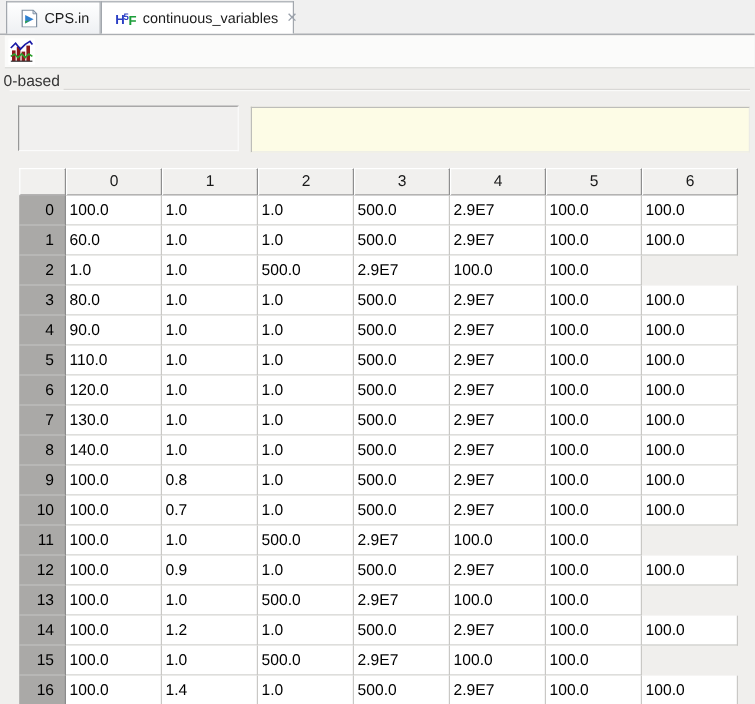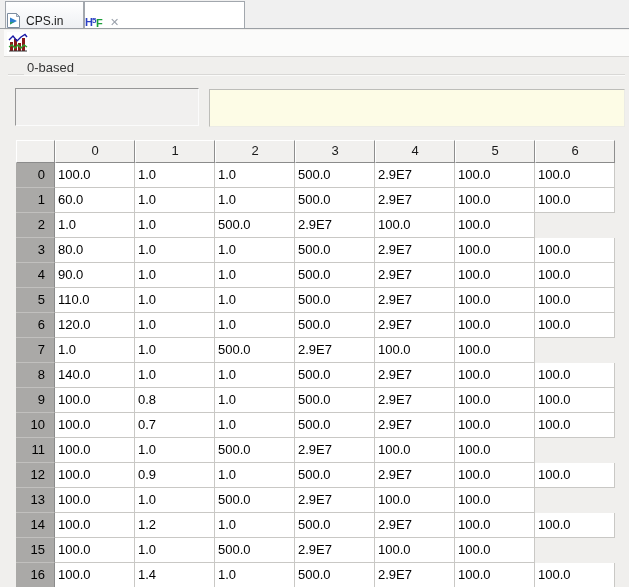--- a/index.html
+++ b/index.html
@@ -4,41 +4,41 @@
 <style>
   * { margin:0; padding:0; box-sizing:border-box; }
   html,body { width:629px; height:587px; overflow:hidden; }
   body { font-family:"Liberation Sans","DejaVu Sans",sans-serif; background:#f0efed; position:relative; }
 
   .window { position:absolute; inset:0; width:629px; height:587px; background:#f0efed; }
 
   
   .tabbar { position:absolute; left:0; top:0; width:629px; height:29px;
             background:#f0f0f0; border-bottom:1px solid #9b9fa4; }
-  .tab { position:absolute; top:1px; height:27px; display:flex; align-items:flex-end; gap:5px;
-         padding:0 0; background:linear-gradient(#ffffff,#eef0f3);
+  .tab { position:absolute; top:1px; height:27px; display:flex; align-items:center; gap:5px;
+         padding:0 11px; background:linear-gradient(#ffffff,#eef0f3);
          border:1px solid #a2a7ad; border-bottom:none; cursor:default; }
   .tab.active { background:#ffffff; }
   .tab-cps { left:5px; width:79px; }
   .tab-cv  { left:84px; width:161px; }
   .tab-label { font-size:12px; color:#1b1b1b; white-space:nowrap; }
   .close-x { font-size:11px; font-weight:bold; color:#9aa1ab; line-height:11px; margin-left:2px; }
 
   .icon-svg { display:block; }
 
   
   .toolbar { position:absolute; left:4px; top:30px; width:625px; height:27px;
              background:#fbfbfa; border-bottom:1px solid #d8d7d5; }
   .chart-btn { position:absolute; left:3px; top:2px; width:22px; height:22px;
                background:#fff; border:none; padding:1px; cursor:pointer; }
 
   
   .group-line { position:absolute; left:8px; top:74px; width:617px; height:1px;
                 background:#d9d8d6; box-shadow:0 1px 0 #fafaf9; }
-  .group-label { position:absolute; left:24px; top:60px; font-size:13px; color:#363636;
+  .group-label { position:absolute; left:0; top:60px; font-size:13px; color:#363636;
                  background:#f0efed; padding:0 3px; }
 
   
   .field-gray { position:absolute; left:15px; top:88px; width:184px; height:38px;
                 background:#f1f0ef;
                 border-top:1px solid #979797; border-left:1px solid #979797;
                 border-bottom:1px solid #fbfbfb; border-right:1px solid #fbfbfb;
                 font-size:13px; color:#000; padding:2px 4px; }
   .field-yellow { position:absolute; left:209px; top:89px; width:416px; height:38px;
                   background:#fdfce6;
@@ -84,20 +84,21 @@
     </div>
 
     <div class="tab tab-cv active">
       <span>
         <svg class="icon-svg" width="18" height="13" viewBox="0 0 18 13">
           <text x="0" y="11" font-family="Liberation Sans, sans-serif" font-size="11" font-weight="bold" fill="#2b3fc4">H</text>
           <text x="7" y="8" font-family="Liberation Sans, sans-serif" font-size="8" font-weight="bold" fill="#2b3fc4">5</text>
           <text x="11" y="12" font-family="Liberation Sans, sans-serif" font-size="11" font-weight="bold" fill="#1c9e3a">F</text>
         </svg>
       </span>
+      <span class="tab-label">continuous_variables</span>
       <span class="close-x">✕</span>
     </div>
   </div>
 
   <div class="toolbar">
     <button class="chart-btn" title="">
       <span>
         <svg class="icon-svg" width="20" height="20" viewBox="0 0 20 20">
           <rect x="0" y="0" width="20" height="20" fill="#ffffff"></rect>
           <rect x="2" y="9" width="3" height="9" fill="#8b1a1a"></rect>
@@ -193,20 +194,21 @@
         <div class="g-cell">120.0</div>
         <div class="g-cell">1.0</div>
         <div class="g-cell">1.0</div>
         <div class="g-cell">500.0</div>
         <div class="g-cell">2.9E7</div>
         <div class="g-cell">100.0</div>
         <div class="g-cell">100.0</div>
       </div>
       <div class="g-row">
         <div class="g-rowhead">7</div>
+        <div class="g-cell">130.0</div>
         <div class="g-cell">1.0</div>
         <div class="g-cell">1.0</div>
         <div class="g-cell">500.0</div>
         <div class="g-cell">2.9E7</div>
         <div class="g-cell">100.0</div>
         <div class="g-cell">100.0</div>
       </div>
       <div class="g-row">
         <div class="g-rowhead">8</div>
         <div class="g-cell">140.0</div>

